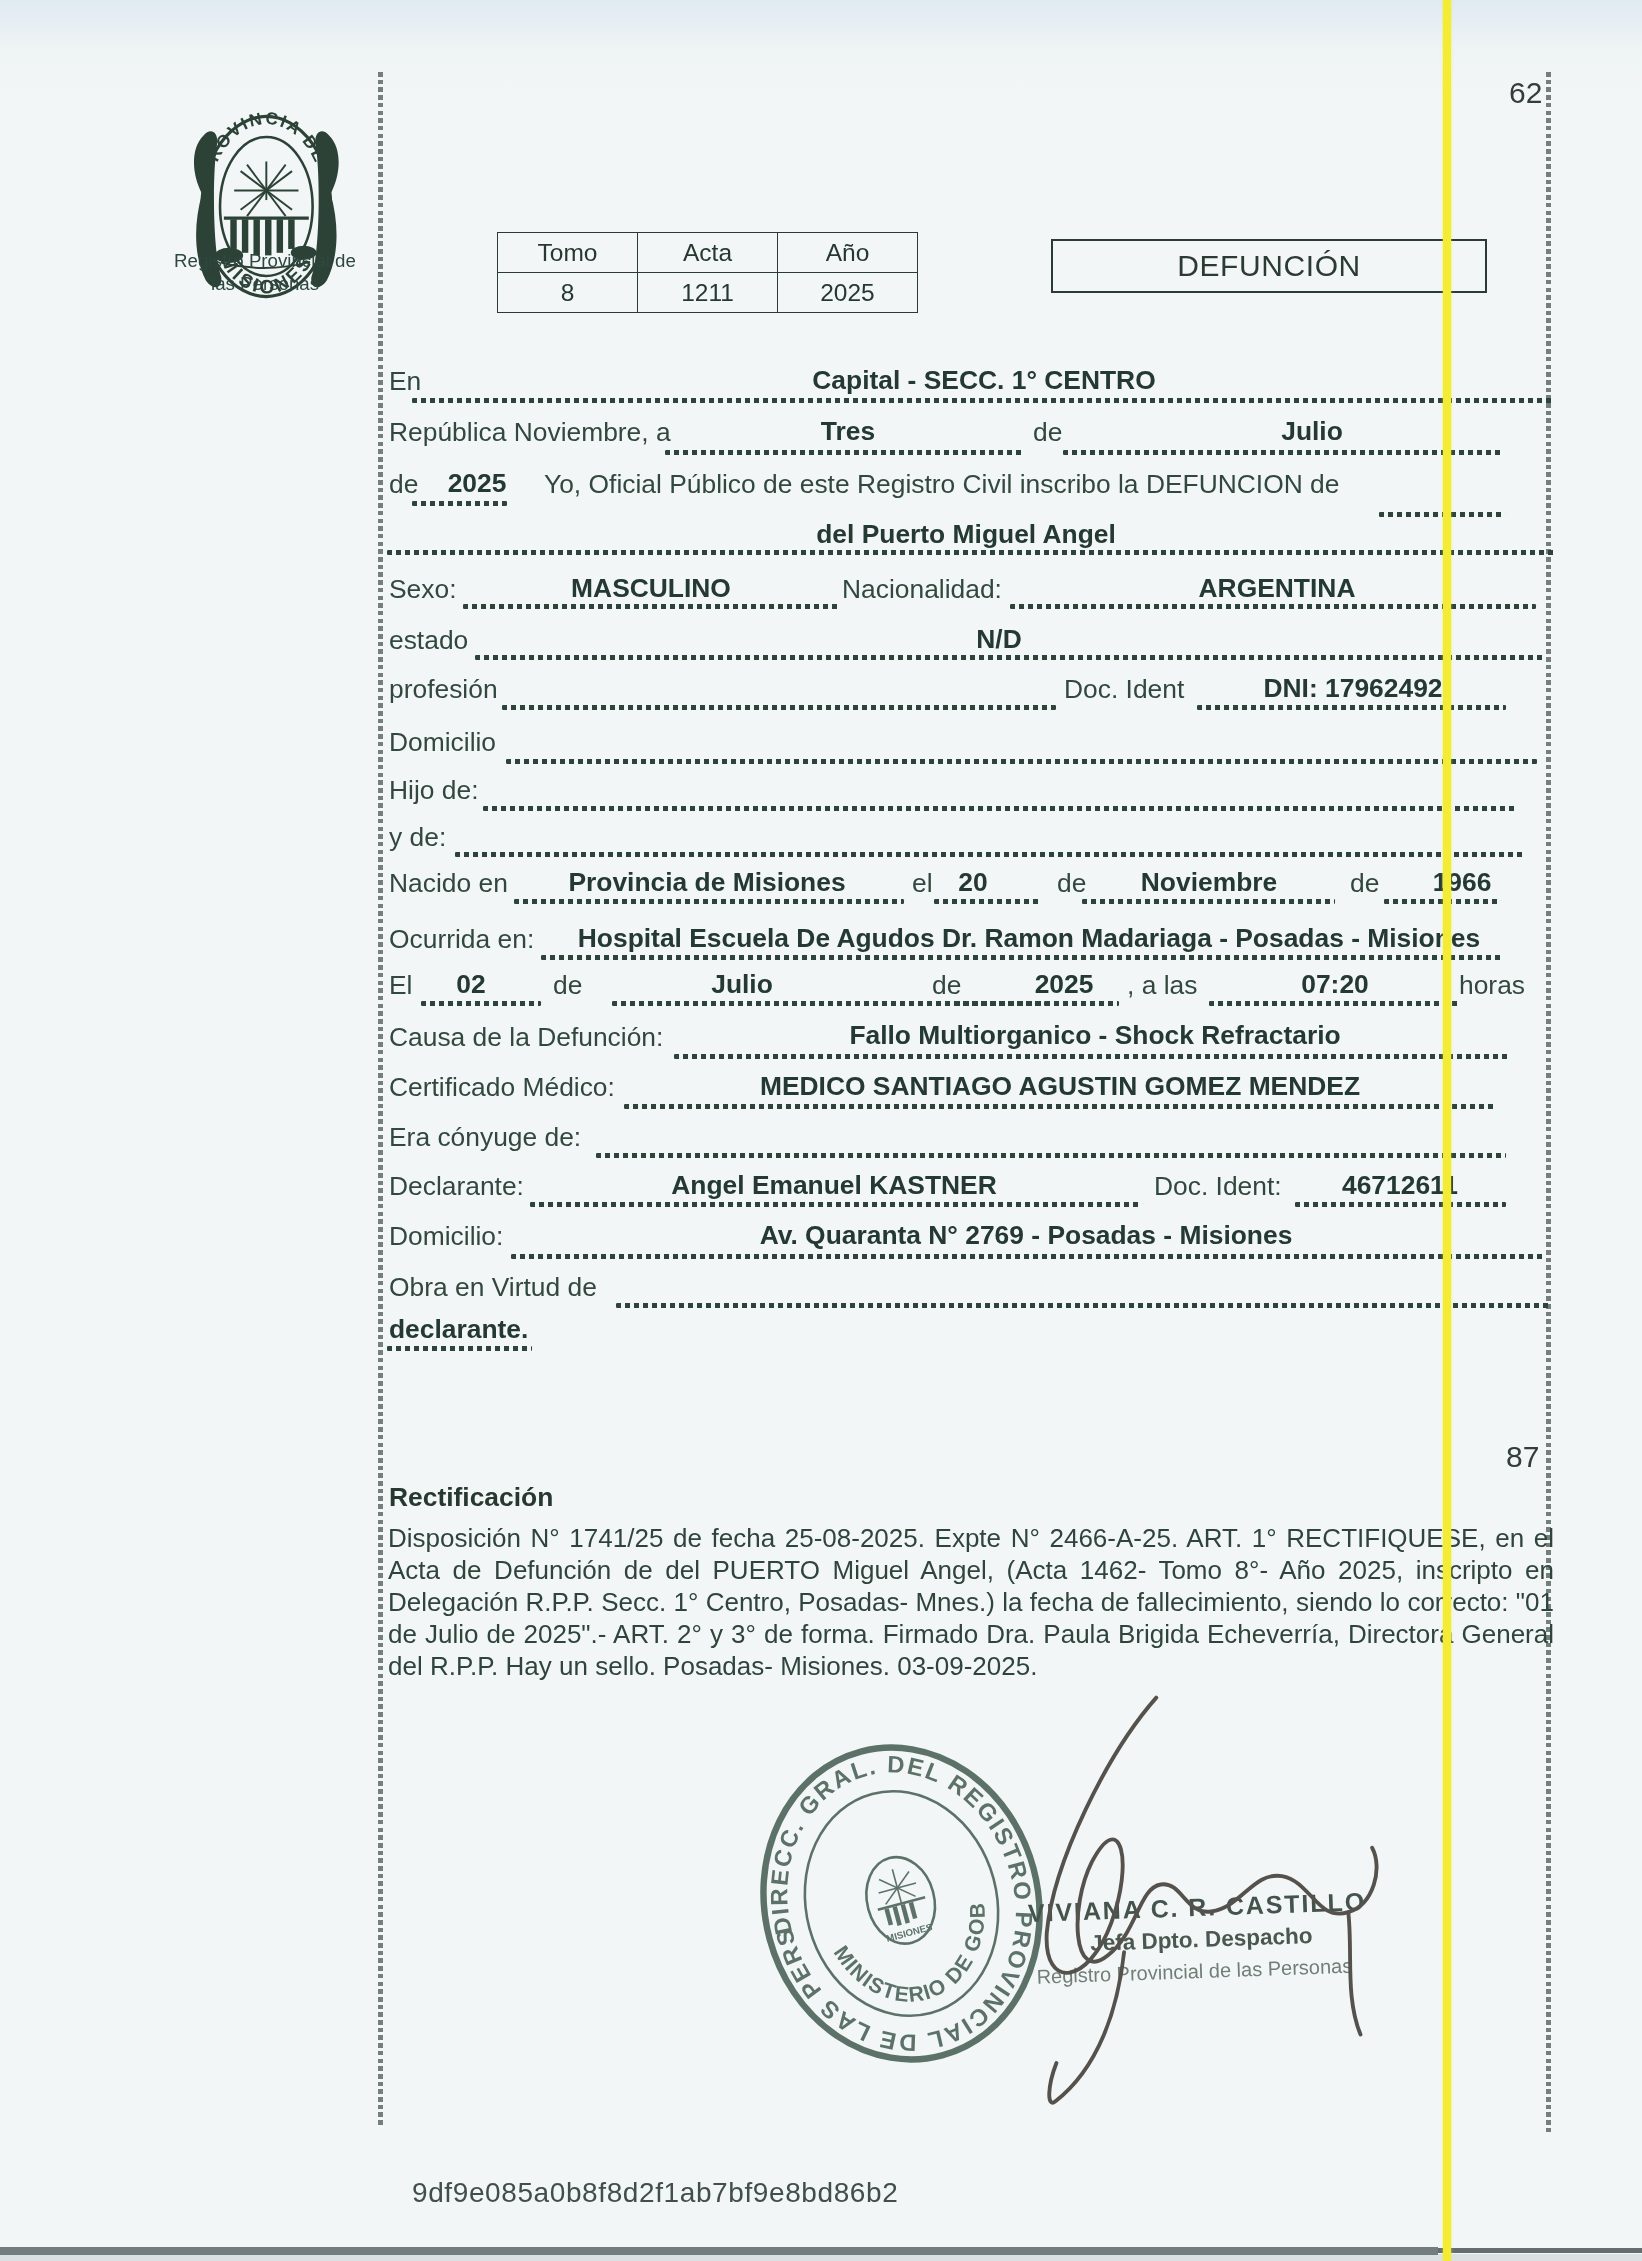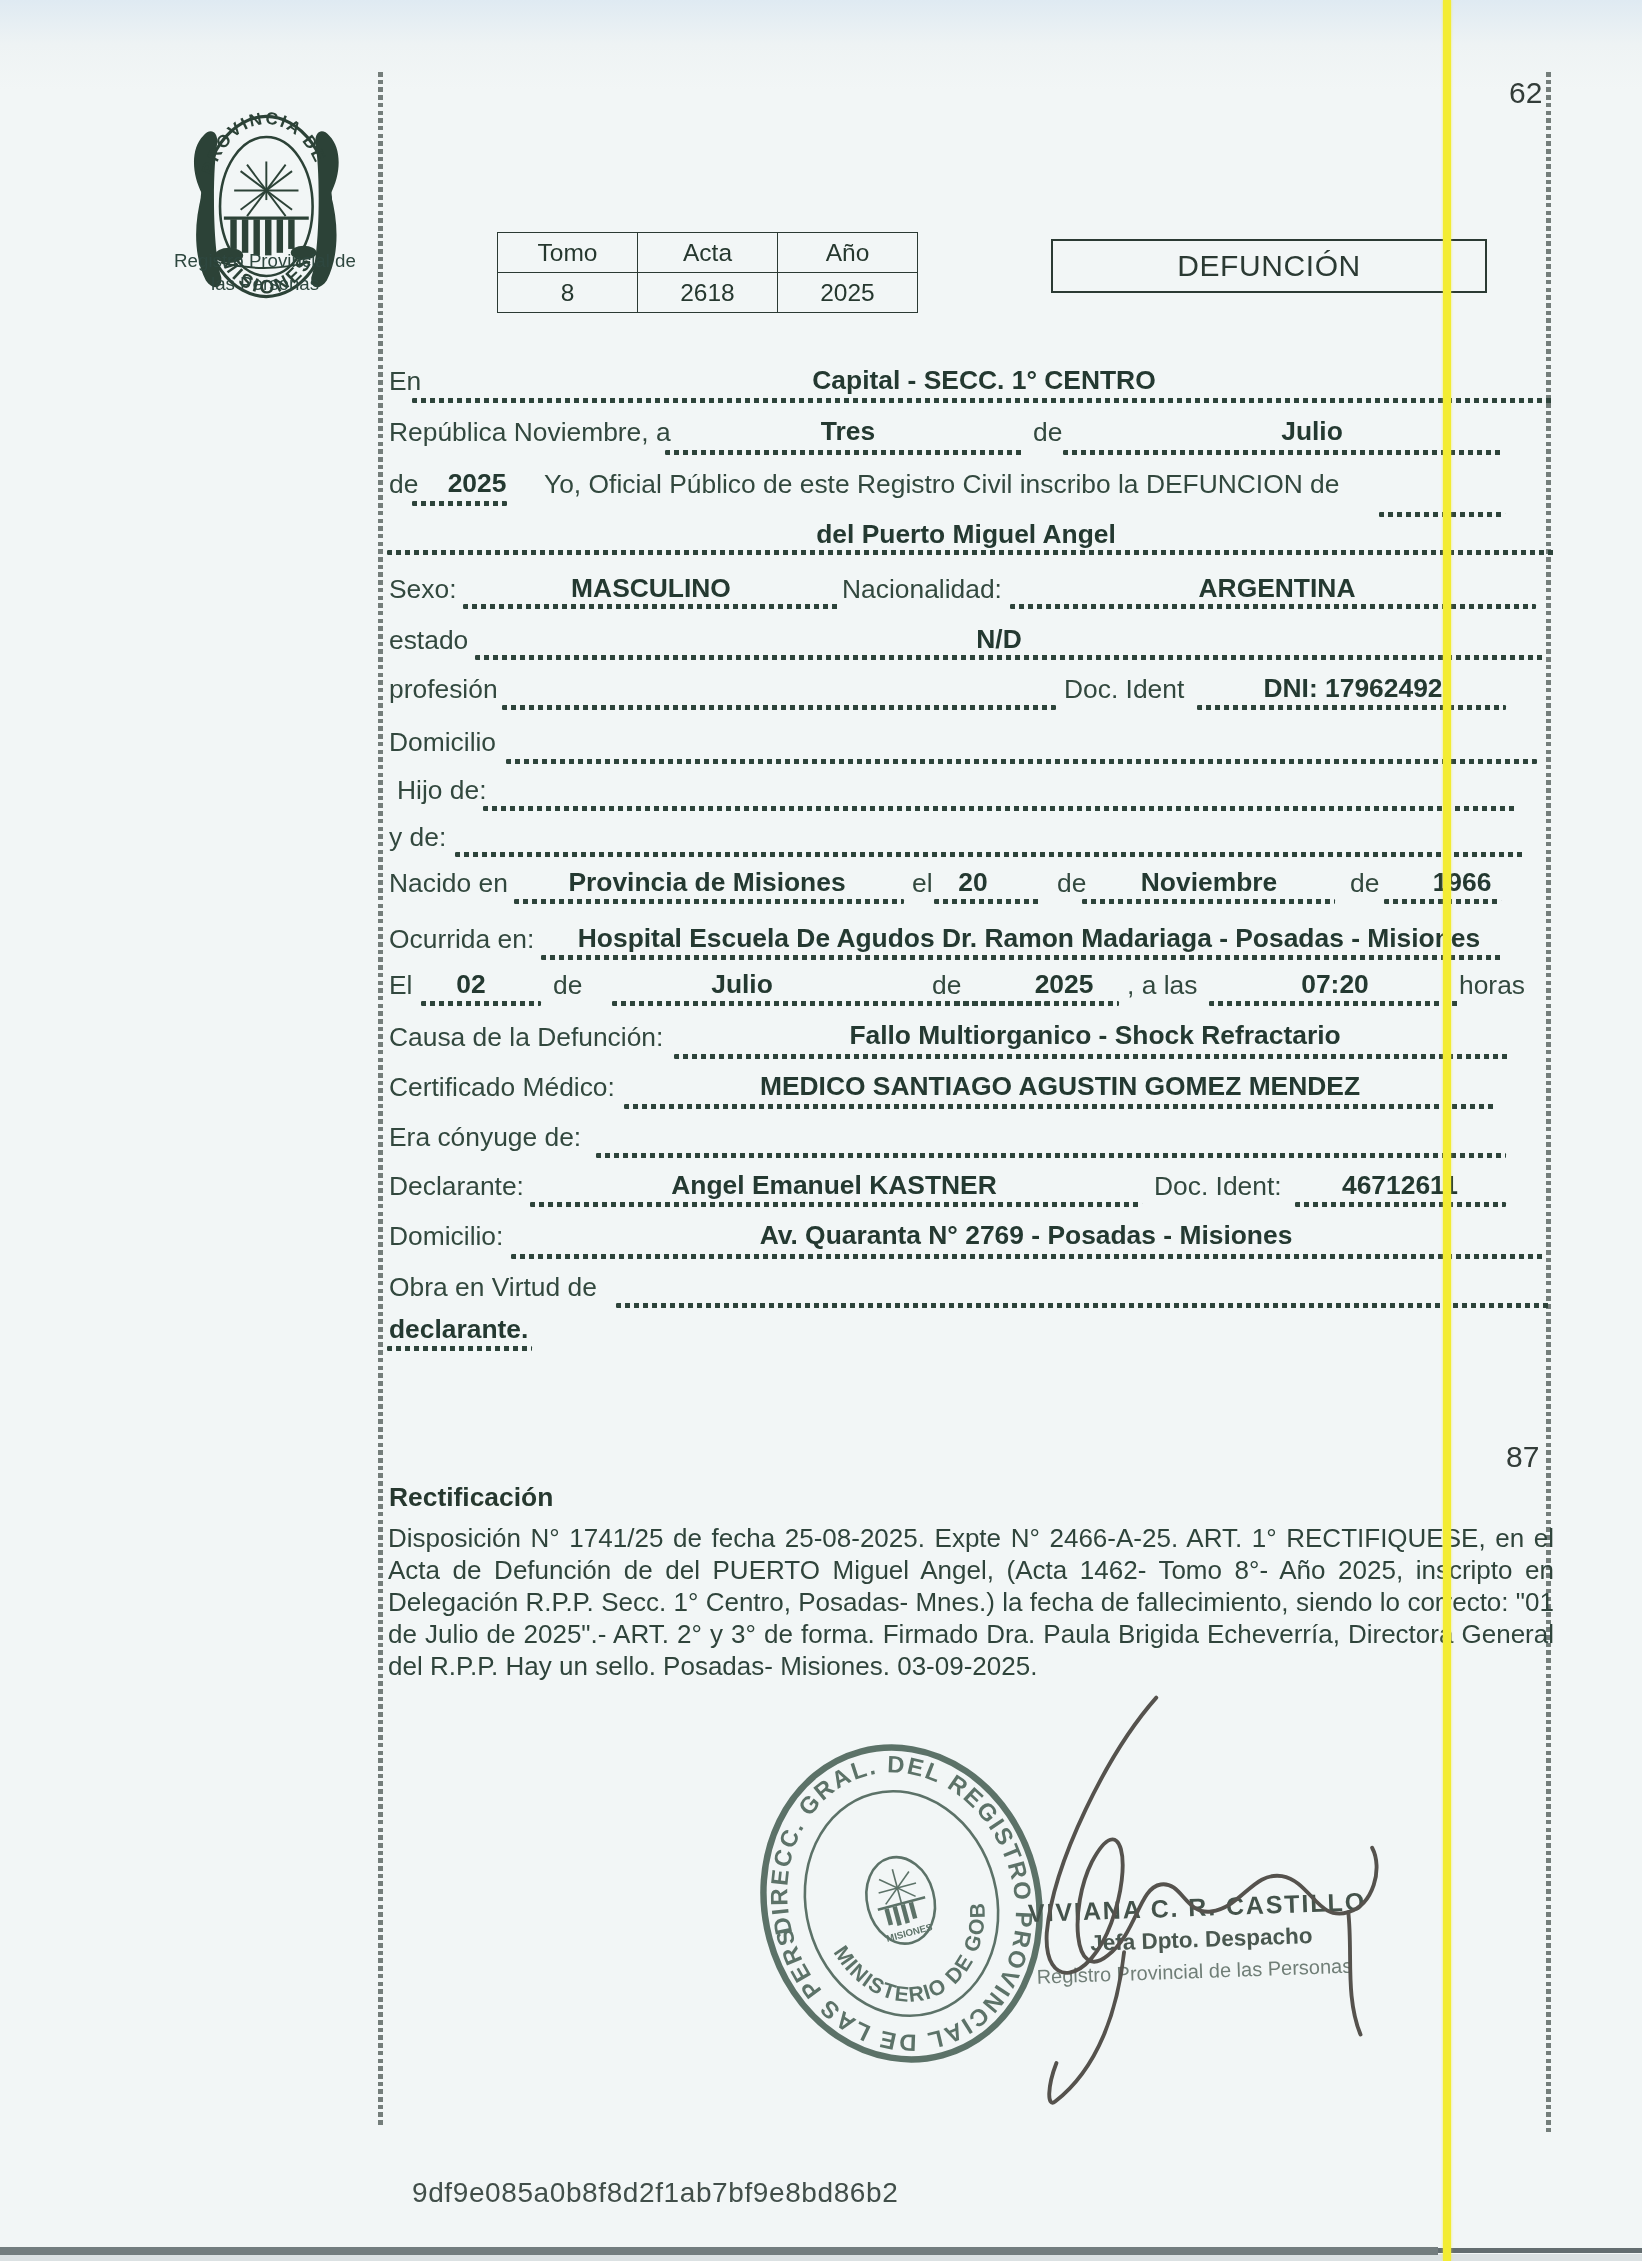--- a/index.html
+++ b/index.html
@@ -96,21 +96,21 @@
 
   <table class="acta" style="left:497px;top:232px;">
     <tbody>
         <tr>
       <td>Tomo</td>
       <td>Acta</td>
       <td>Año</td>
     </tr>
     <tr>
       <td>8</td>
-      <td>2618</td>
+      <td>1211</td>
       <td>2025</td>
     </tr>
   </tbody>
     </table>
 
   <div class="defbox" style="left:1051px;top:239px;width:432px;height:50px;">
     <span>DEFUNCIÓN</span>
   </div>
 
   <div class="abs lbl" style="left:389px;top:366px;">En</div>
@@ -146,21 +146,21 @@
 
   <div class="abs lbl" style="left:389px;top:674px;">profesión</div>
   <div class="abs lbl" style="left:1064px;top:674px;">Doc. Ident</div>
   <div class="abs val" style="left:1353px;top:673px;">DNI: 17962492</div>
   <div class="dl" style="left:502px;top:705px;width:554px;"></div>
   <div class="dl" style="left:1197px;top:705px;width:309px;"></div>
 
   <div class="abs lbl" style="left:389px;top:727px;">Domicilio</div>
   <div class="dl" style="left:506px;top:759px;width:1031px;"></div>
 
-  <div class="abs lbl" style="left:397px;top:775px;">Hijo de:</div>
+  <div class="abs lbl" style="left:389px;top:775px;">Hijo de:</div>
   <div class="dl" style="left:483px;top:806px;width:1034px;"></div>
 
   <div class="abs lbl" style="left:389px;top:822px;">y de:</div>
   <div class="dl" style="left:455px;top:852px;width:1069px;"></div>
 
   <div class="abs lbl" style="left:389px;top:868px;">Nacido en</div>
   <div class="abs val" style="left:707px;top:867px;">Provincia de Misiones</div>
   <div class="abs lbl" style="left:912px;top:868px;">el</div>
   <div class="abs val" style="left:973px;top:867px;">20</div>
   <div class="abs lbl" style="left:1057px;top:868px;">de</div>

